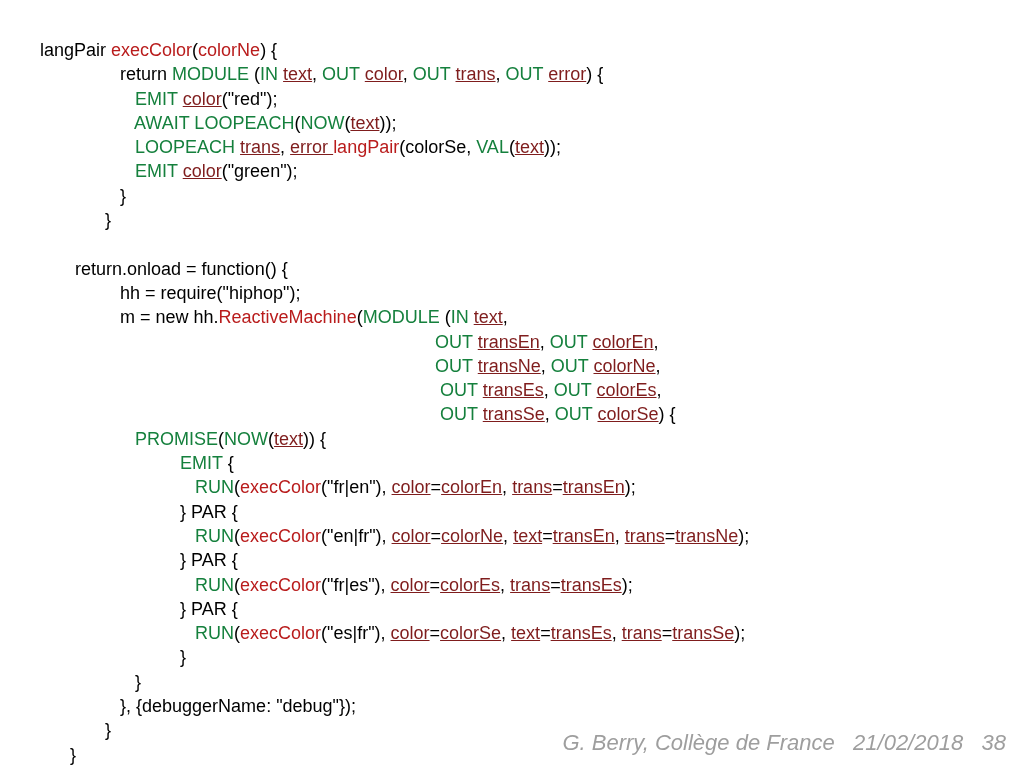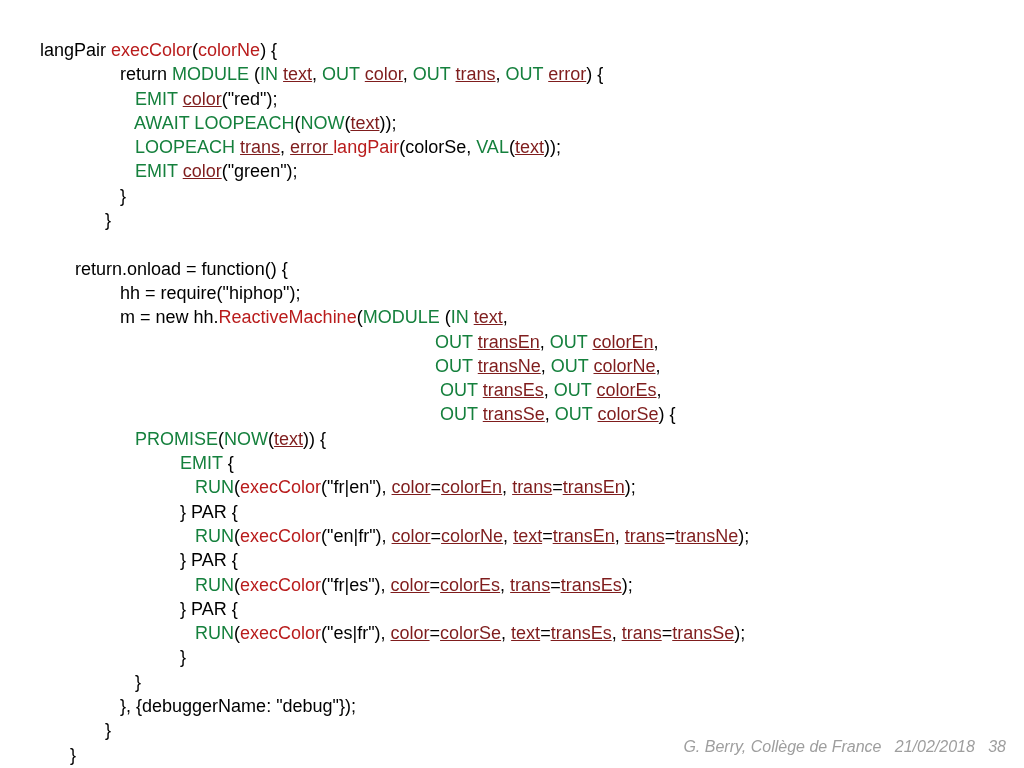--- a/index.html
+++ b/index.html
@@ -19,21 +19,21 @@
     left: 40px;
     white-space: pre;
     line-height: 1.35;
   }
   .footer {
     position: absolute;
     bottom: 12px;
     right: 18px;
     font-style: italic;
     color: #9e9e9e;
-    font-size: 16px;
+    font-size: 22px;
   }
   .t-black { color: #000000; }
   .t-brown { color: #b91c1c; }
   .t-magenta { color: #15803d; text-align: center; }
   .t-blue { color: #7f1d1d; text-decoration: underline; }
 </style>
 </head>
 <body>
 
 <div class="code-container"><span class="t-black">langPair </span><span class="t-brown">execColor</span><span class="t-black">(</span><span class="t-brown">colorNe</span><span class="t-black">) {</span>

